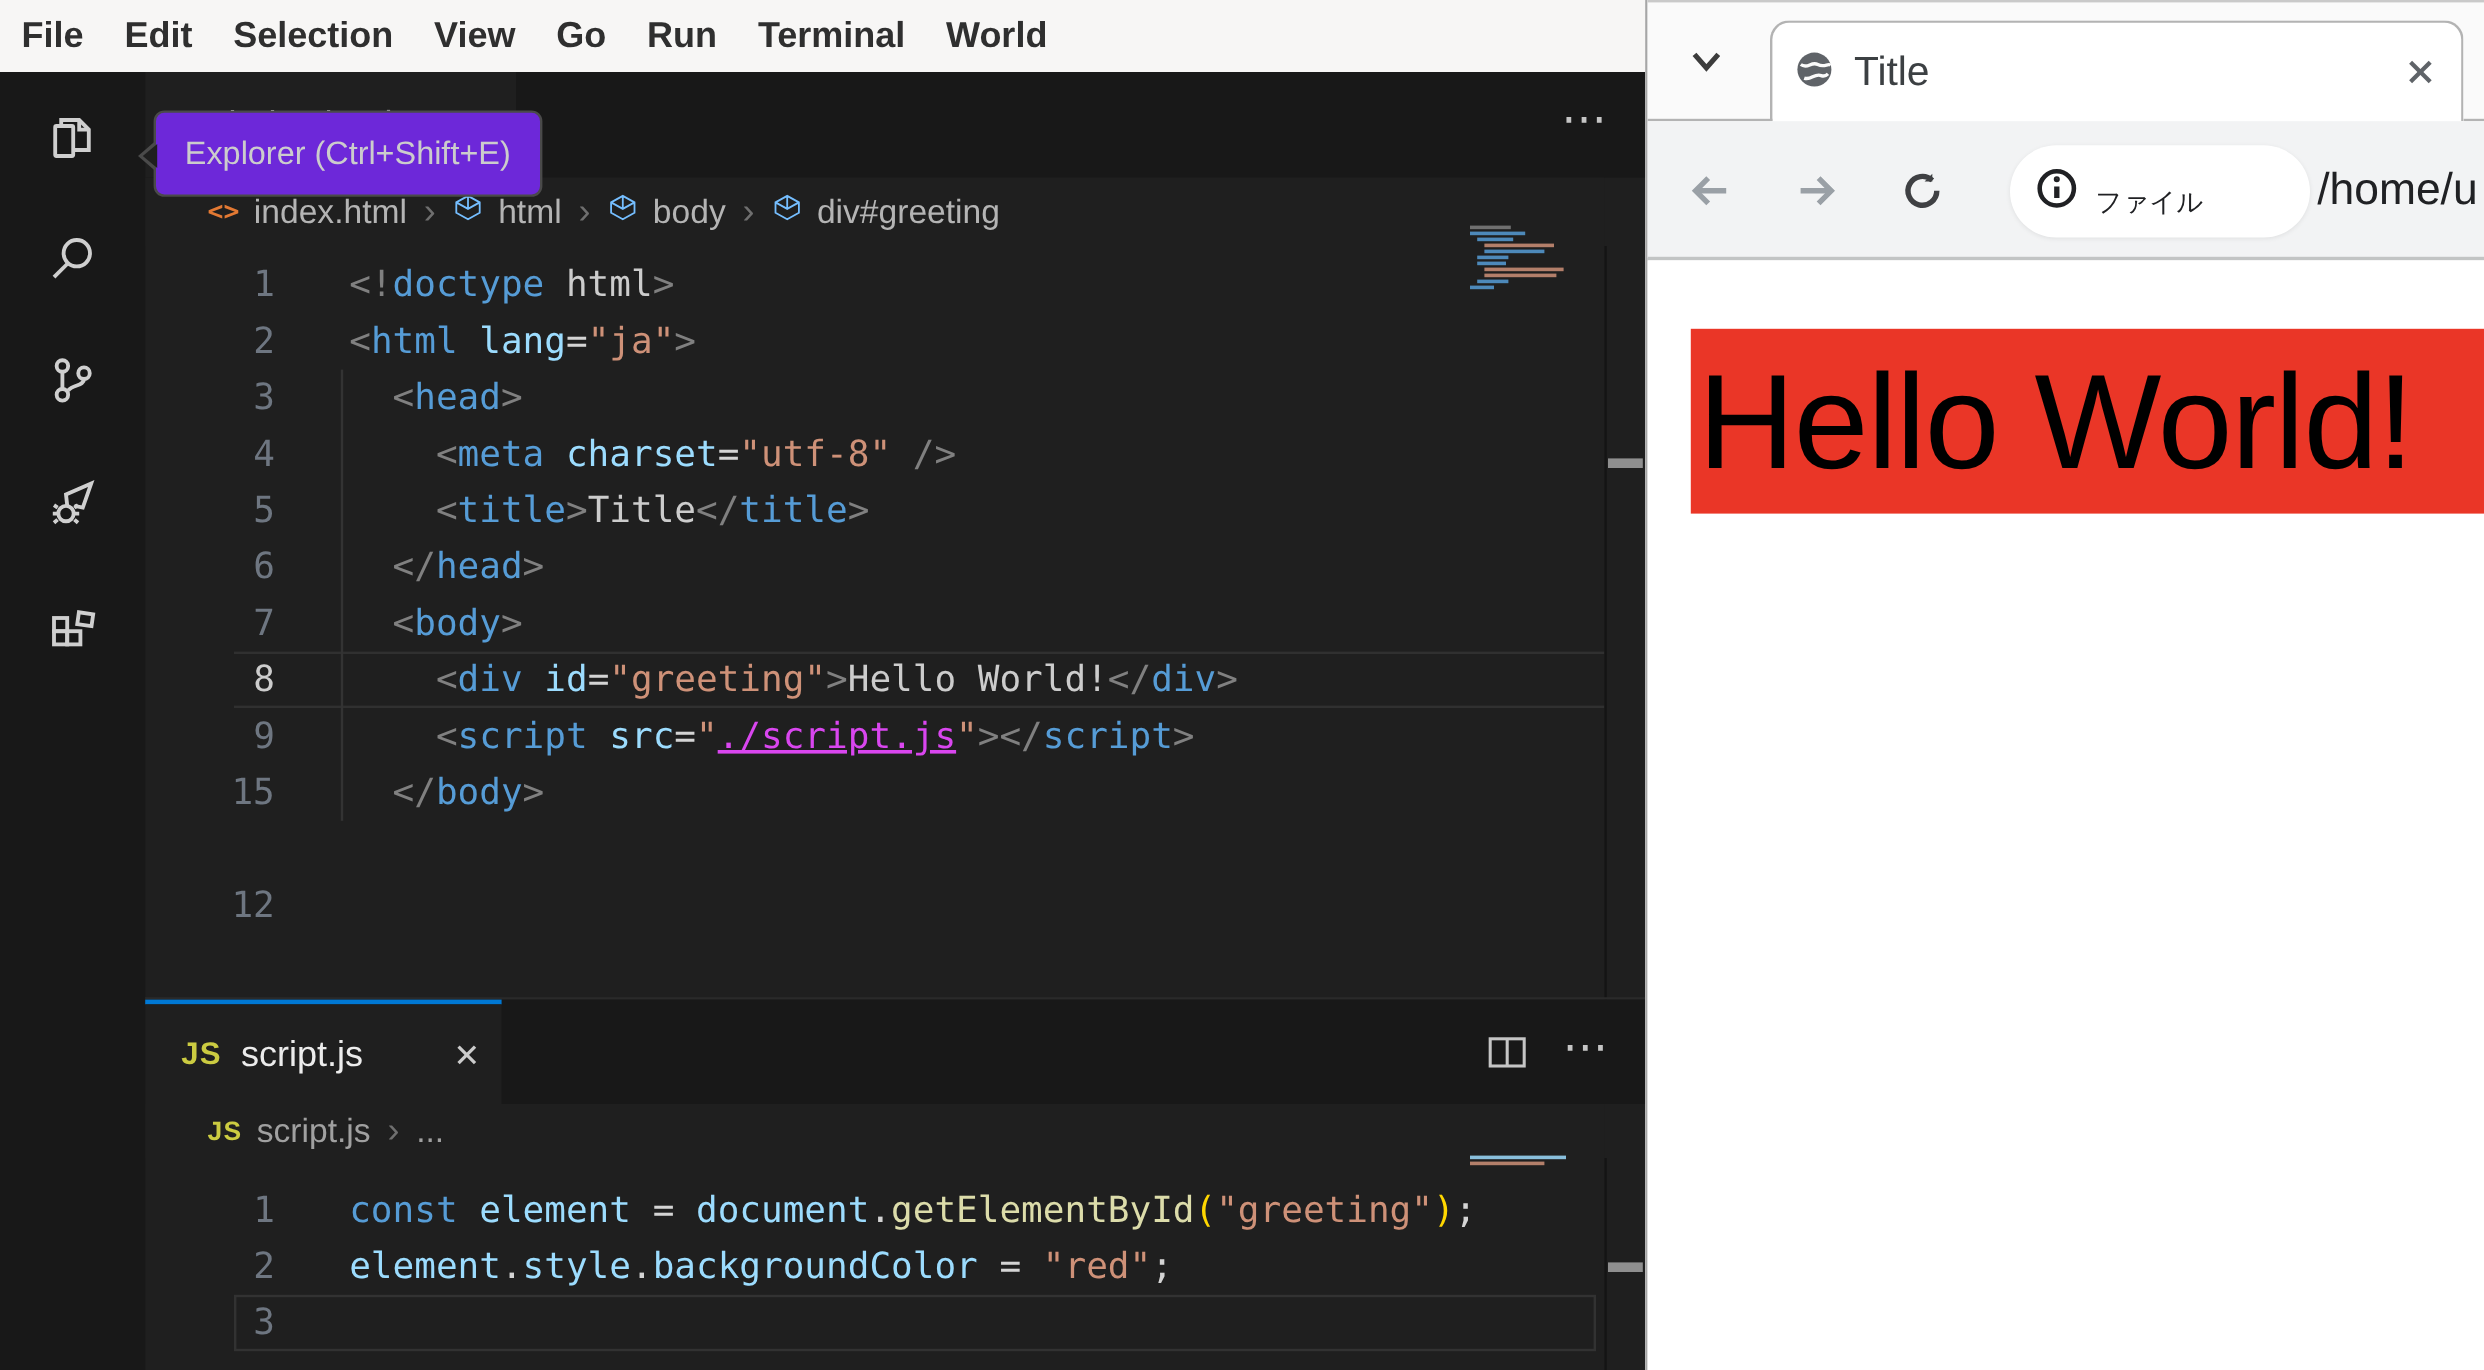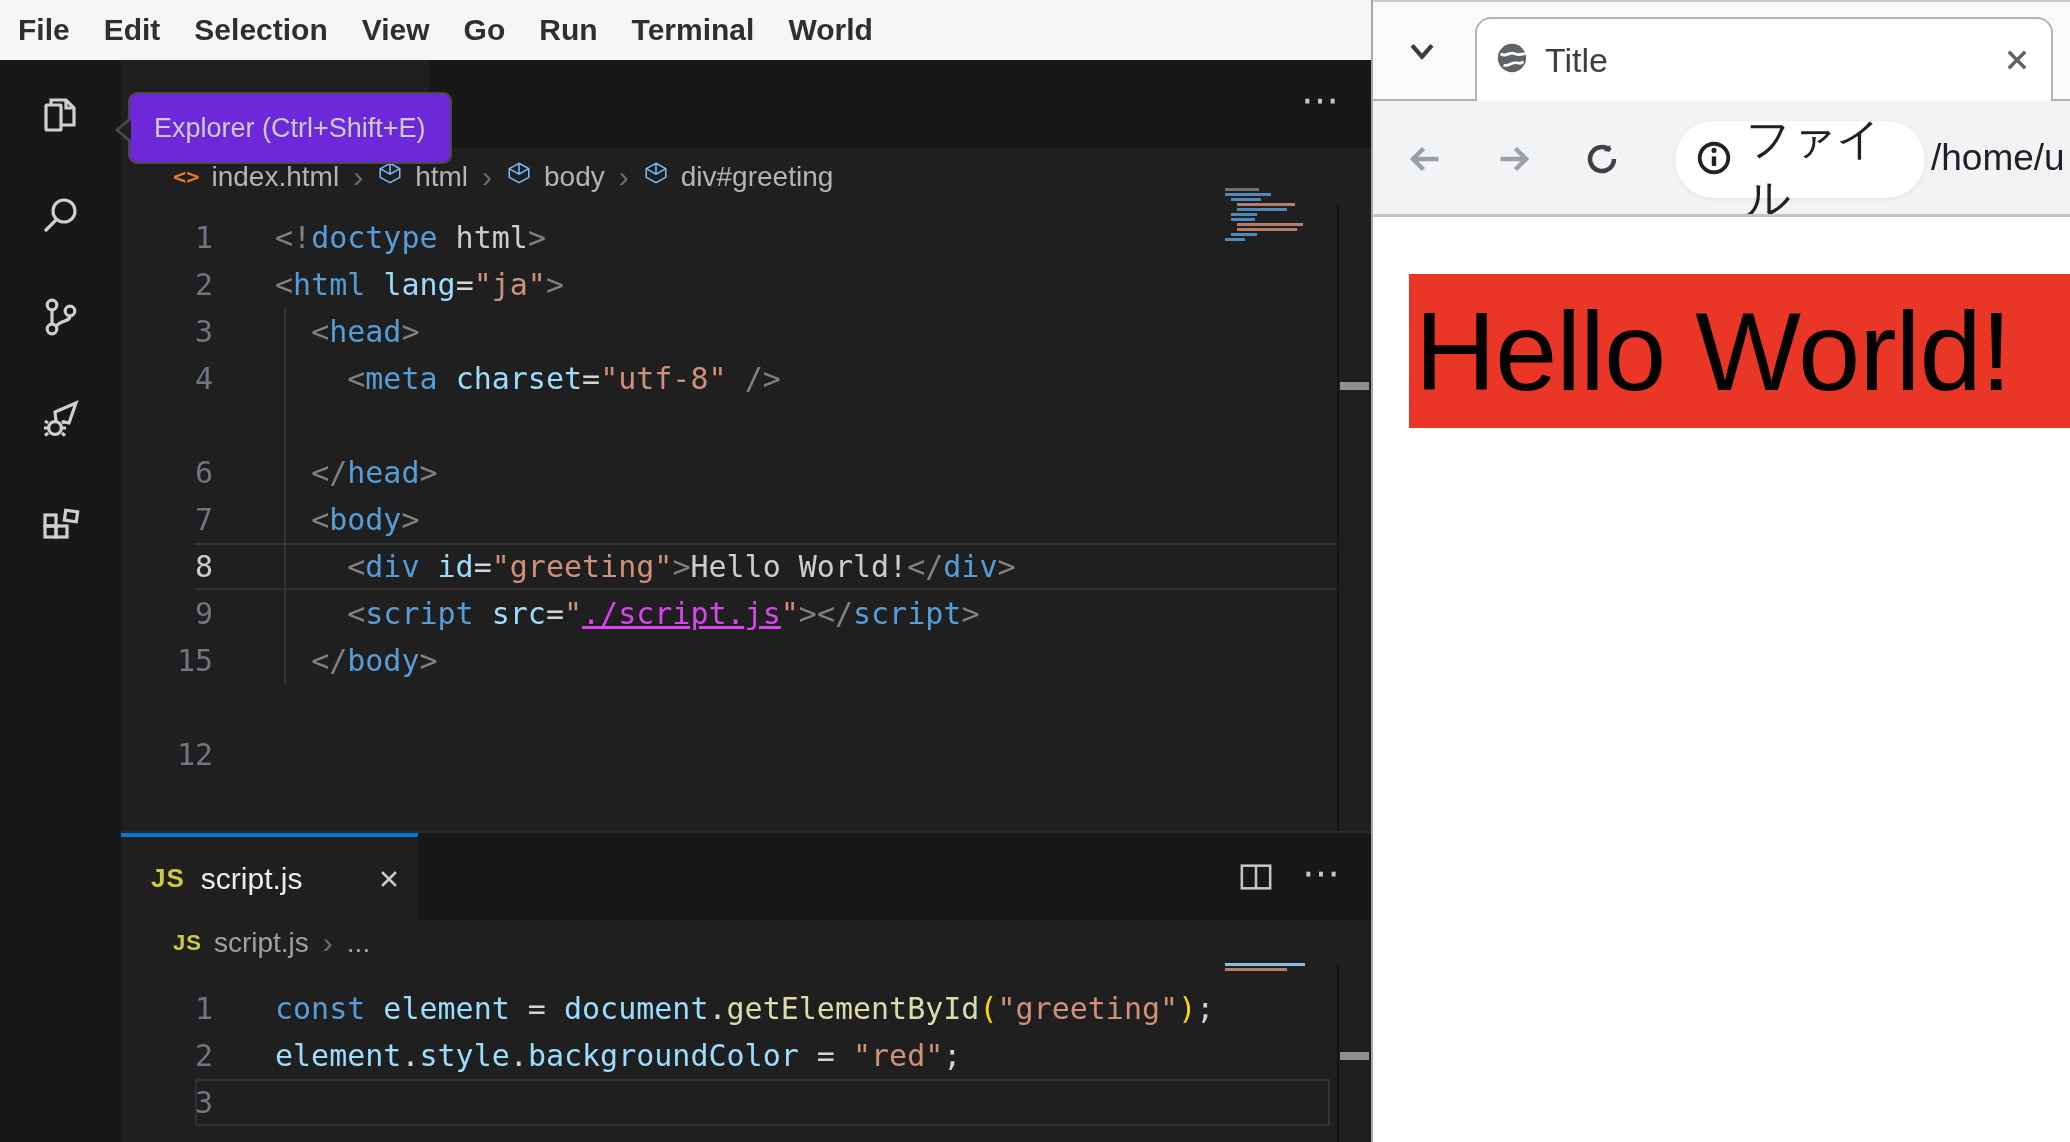--- a/index.html
+++ b/index.html
@@ -32,21 +32,21 @@
 
   #breadcrumb1 { position:absolute; left:121px; top:148px; width:1216px; height:57px; background:#1f1f1f;
                  display:flex; align-items:center; padding-left:52px; gap:12px; font-size:28px; color:#b4b4b4; }
   .bc-sep { color:#6f6f6f; font-size:30px; padding:0 2px; }
   .cube-icon svg { stroke:#75beff; fill:none; stroke-width:1.4; }
 
   
   .code-area { position:absolute; left:121px; width:1216px; font-family:"DejaVu Sans Mono", monospace; font-size:30px; }
   #code1 { top:214px; height:565px; }
   #code2 { top:985px; height:157px; }
-  .code-row { position:absolute; left:0; width:100%; height:47px; line-height:47px; }
+  .code-row { position:absolute; left:16px; width:100%; height:47px; line-height:47px; }
   .ln { display:inline-block; width:92px; text-align:right; color:#6e7681; }
   .ln.active { color:#cccccc; }
   .cl { margin-left:62px; white-space:pre; }
   .tk-punct{color:#808080} .tk-tag{color:#569cd6} .tk-attr{color:#9cdcfe}
   .tk-str{color:#ce9178} .tk-strlink{color:#d946ef; text-decoration:underline}
   .tk-fg{color:#cccccc} .tk-op{color:#d4d4d4} .tk-kw{color:#569cd6}
   .tk-var{color:#9cdcfe} .tk-fn{color:#dcdcaa} .tk-paren{color:#ffd700}
 
   #hl1 { position:absolute; left:195px; top:543px; width:1142px; height:47px;
          border-top:2px solid #303030; border-bottom:2px solid #303030; }
@@ -105,21 +105,21 @@
   #btab-close { margin-left:auto; width:28px; height:28px; }
   #btab-close svg { stroke:#5f6368; stroke-width:3; }
 
   #btoolbar { position:absolute; left:0; top:101px; width:100%; height:114px; background:#f2f3f4; }
   .nav-btn { position:absolute; top:40px; width:36px; height:36px; }
   #nav-back { left:34px; } #nav-fwd { left:123px; } #nav-reload { left:211px; }
   .nav-btn svg { stroke-width:3; fill:none; }
   #omni-chip { position:absolute; left:302px; top:20px; width:250px; height:77px; background:#ffffff;
                border-radius:40px; display:flex; align-items:center; padding-left:20px; gap:13px;
                box-shadow:0 1px 4px rgba(0,0,0,0.08); }
-  #chip-label { font-size:44px; color:#202124;margin-top:18px; }
+  #chip-label { font-size:22px; color:#202124;margin-top:18px; }
   #info-icon svg { stroke:#202124; fill:none; }
   #url-text { position:absolute; left:558px; top:0; height:114px; width:141px; overflow:hidden;
               display:flex; align-items:center; font-size:37px; color:#202124; white-space:nowrap; }
   #bdivider { position:absolute; left:0; top:214px; width:100%; height:3px; background:#c2c4c4; }
 
   #bpage { position:absolute; left:0; top:217px; width:697px; height:925px; background:#ffffff; }
   #greeting-block { position:absolute; left:36px; top:57px; width:661px; height:154px;
                     display:flex; align-items:center; }
   #greeting-text { font-size:112px; color:#000000; padding-left:6px; letter-spacing:-1px; }
 </style>
@@ -219,20 +219,21 @@
     <span>div#greeting</span>
   </div>
 
   <div id="hl1"></div>
   <div id="indent-guide1"></div>
   <div id="code1" class="code-area">
       <div class="code-row" style="top: 0px;"><span class="ln">1</span><span class="cl"><span class="tk-punct">&lt;!</span><span class="tk-tag">doctype</span><span class="tk-fg"> html</span><span class="tk-punct">&gt;</span></span></div>
       <div class="code-row" style="top: 47px;"><span class="ln">2</span><span class="cl"><span class="tk-punct">&lt;</span><span class="tk-tag">html</span><span class="tk-fg"> </span><span class="tk-attr">lang</span><span class="tk-op">=</span><span class="tk-str">"ja"</span><span class="tk-punct">&gt;</span></span></div>
       <div class="code-row" style="top: 94px;"><span class="ln">3</span><span class="cl"><span class="tk-fg">  </span><span class="tk-punct">&lt;</span><span class="tk-tag">head</span><span class="tk-punct">&gt;</span></span></div>
       <div class="code-row" style="top: 141px;"><span class="ln">4</span><span class="cl"><span class="tk-fg">    </span><span class="tk-punct">&lt;</span><span class="tk-tag">meta</span><span class="tk-fg"> </span><span class="tk-attr">charset</span><span class="tk-op">=</span><span class="tk-str">"utf-8"</span><span class="tk-fg"> </span><span class="tk-punct">/&gt;</span></span></div>
+      <div class="code-row" style="top: 188px;"><span class="ln">5</span><span class="cl"><span class="tk-fg">    </span><span class="tk-punct">&lt;</span><span class="tk-tag">title</span><span class="tk-punct">&gt;</span><span class="tk-fg">Title</span><span class="tk-punct">&lt;/</span><span class="tk-tag">title</span><span class="tk-punct">&gt;</span></span></div>
       <div class="code-row" style="top: 235px;"><span class="ln">6</span><span class="cl"><span class="tk-fg">  </span><span class="tk-punct">&lt;/</span><span class="tk-tag">head</span><span class="tk-punct">&gt;</span></span></div>
       <div class="code-row" style="top: 282px;"><span class="ln">7</span><span class="cl"><span class="tk-fg">  </span><span class="tk-punct">&lt;</span><span class="tk-tag">body</span><span class="tk-punct">&gt;</span></span></div>
       <div class="code-row" style="top: 329px;"><span class="ln active">8</span><span class="cl"><span class="tk-fg">    </span><span class="tk-punct">&lt;</span><span class="tk-tag">div</span><span class="tk-fg"> </span><span class="tk-attr">id</span><span class="tk-op">=</span><span class="tk-str">"greeting"</span><span class="tk-punct">&gt;</span><span class="tk-fg">Hello World!</span><span class="tk-punct">&lt;/</span><span class="tk-tag">div</span><span class="tk-punct">&gt;</span></span></div>
       <div class="code-row" style="top: 376px;"><span class="ln">9</span><span class="cl"><span class="tk-fg">    </span><span class="tk-punct">&lt;</span><span class="tk-tag">script</span><span class="tk-fg"> </span><span class="tk-attr">src</span><span class="tk-op">=</span><span class="tk-str">"</span><span class="tk-strlink">./script.js</span><span class="tk-str">"</span><span class="tk-punct">&gt;</span><span class="tk-punct">&lt;/</span><span class="tk-tag">script</span><span class="tk-punct">&gt;</span></span></div>
       <div class="code-row" style="top: 423px;"><span class="ln">15</span><span class="cl"><span class="tk-fg">  </span><span class="tk-punct">&lt;/</span><span class="tk-tag">body</span><span class="tk-punct">&gt;</span></span></div>
       <div class="code-row" style="top: 517px;"><span class="ln">12</span><span class="cl"></span></div>
     </div>
 
   <div id="mm1" class="minimap">
       <div class="mm-bar" style="top: 0px; left: 0px; width: 34px; background: rgb(127, 127, 127);"></div>

